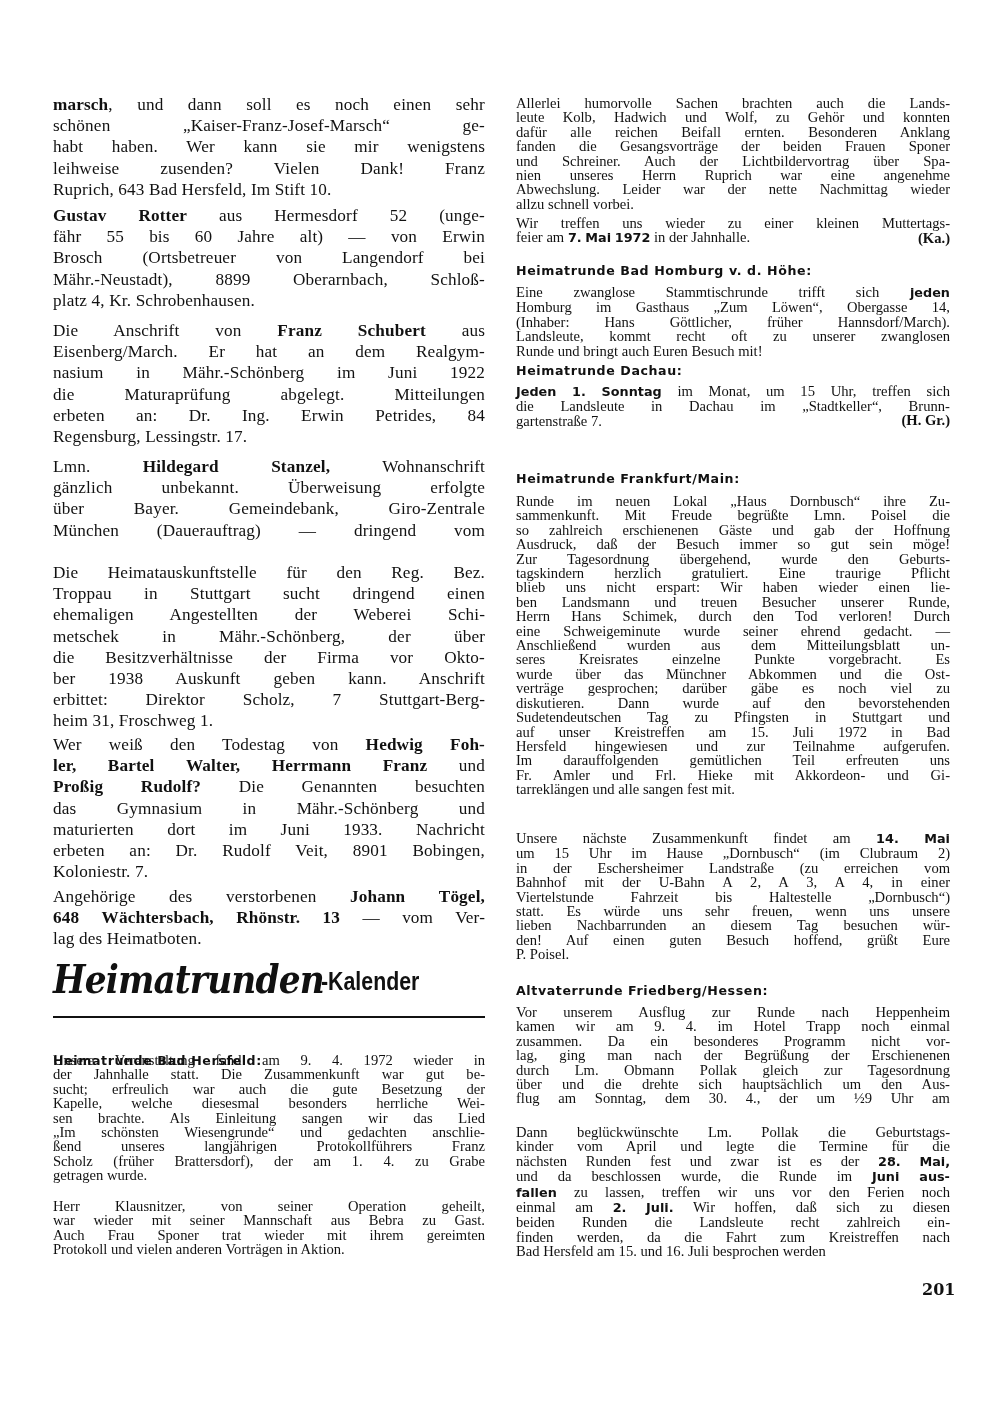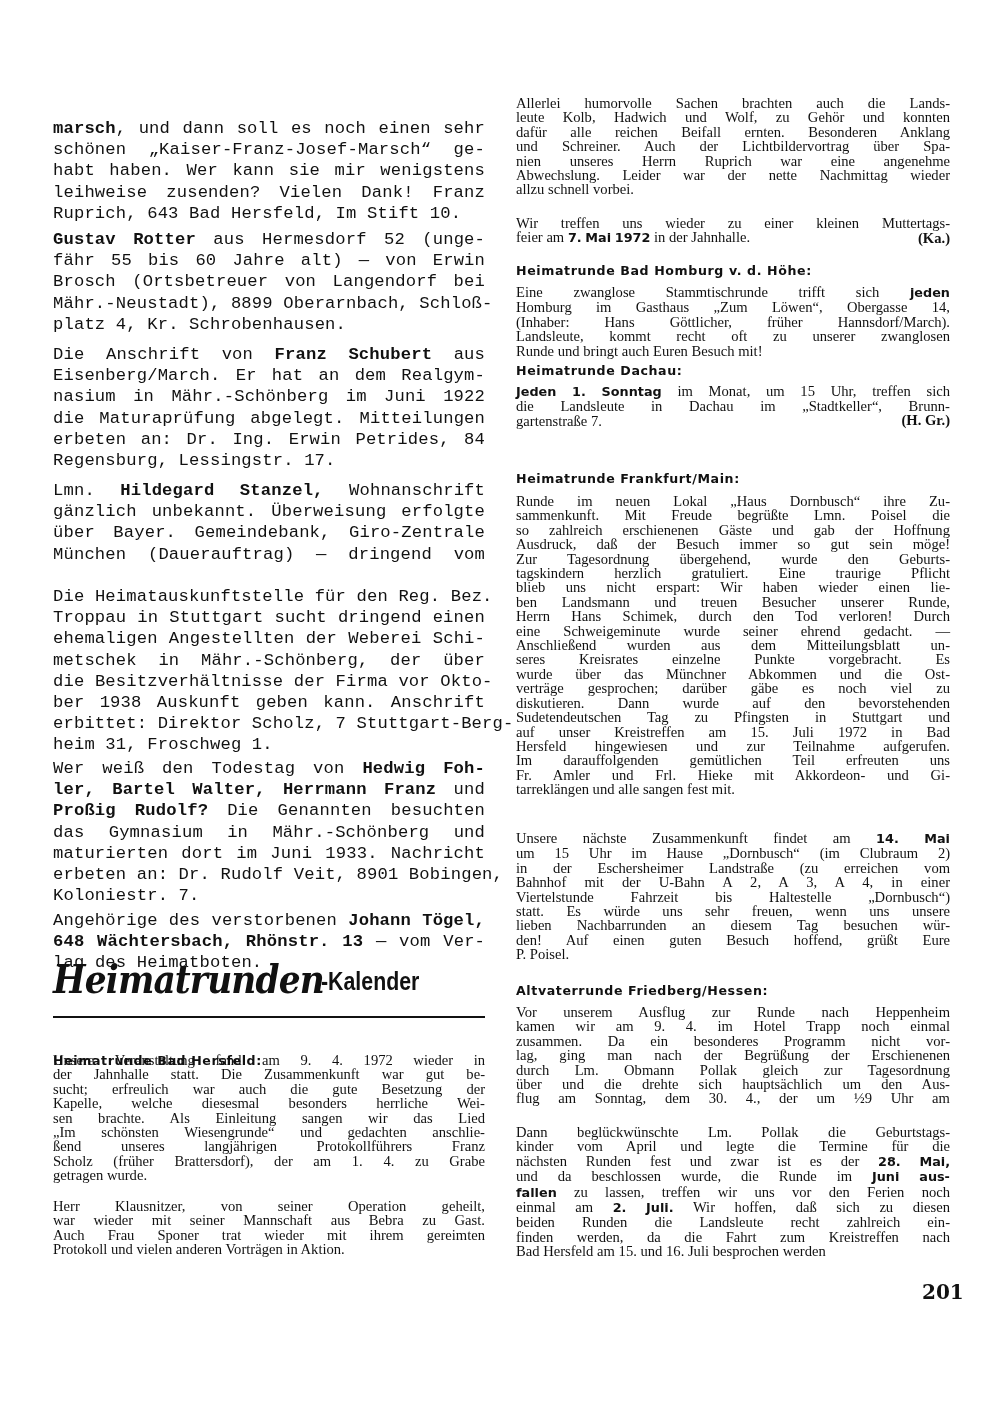--- a/index.html
+++ b/index.html
@@ -1,36 +1,36 @@
 <!DOCTYPE html>
 <html><head>
 <meta charset="utf-8">
 <style>
   html, body { margin: 0; padding: 0; background: #ffffff; }
   body { width: 1000px; height: 1413px; position: relative; overflow: hidden; color: #111; }
   .col { position: absolute; top: 0; }
   .col-left { left: 53px; width: 432px; }
   .col-right { left: 516px; width: 434px; }
 
-  .serif-big { font-family: Liberation Mono, monospace; font-size: 17.2px; line-height: 21.2px; letter-spacing: 0.15px; margin-top: 24px; }
+  .serif-big { font-family: Liberation Serif, serif; font-size: 17.2px; line-height: 21.2px; letter-spacing: 0.15px; }
   .serif-small { font-family: "Liberation Serif", "DejaVu Serif", serif; font-size: 14.6px; line-height: 14.4px; }
   .line { display: block; text-align: justify; text-align-last: justify; white-space: nowrap; overflow: visible; }
   .line.last { text-align-last: left; }
   .line span { white-space: pre; }
 
   .para { position: absolute; left: 0; right: 0; }
   .b { font-weight: bold; }
   .heading-small { font-family: "DejaVu Sans", "Liberation Sans", sans-serif; font-weight: bold; font-size: 12.6px; line-height: 16px; letter-spacing: 0.6px; position: absolute; left: 0; }
   .bold-sans { font-family: "DejaVu Sans", "Liberation Sans", sans-serif; font-weight: bold; font-size: 12.8px; }
 
   .kalender-title { position: absolute; left: 0; top: 955px; width: 432px; height: 46px; white-space: nowrap; }
   .kalender-script { font-family: "DejaVu Serif", serif; font-style: italic; font-weight: bold; font-size: 40px; letter-spacing: -1px; transform: scaleX(0.86); transform-origin: left bottom; display: inline-block; }
   .kalender-rest { font-family: "Liberation Sans", sans-serif; font-weight: bold; font-size: 26px; transform: scaleX(0.82); transform-origin: left bottom; display: inline-block; position: absolute; left: 268px; bottom: 4px; }
   .rule { position: absolute; left: 0; top: 1016px; width: 432px; height: 2px; background: #111; }
-  .page-number { position: absolute; left: 922px; top: 1280px; font-family: "DejaVu Serif", serif; font-weight: bold; font-size: 20px; }
+  .page-number { position: absolute; left: 922px; top: 1280px; font-family: "DejaVu Serif", serif; font-weight: bold; font-size: 16px; }
 </style>
 </head>
 <body>
 
 <div class="col col-left">
   <div class="para serif-big" style="top:94px">
       <div class="line"><span class="b">marsch</span><span>,</span> <span>und</span> <span>dann</span> <span>soll</span> <span>es</span> <span>noch</span> <span>einen</span> <span>sehr</span></div>
       <div class="line"><span>schönen</span> <span>„Kaiser-Franz-Josef-Marsch“</span> <span>ge-</span></div>
       <div class="line"><span>habt</span> <span>haben.</span> <span>Wer</span> <span>kann</span> <span>sie</span> <span>mir</span> <span>wenigstens</span></div>
       <div class="line"><span>leihweise</span> <span>zusenden?</span> <span>Vielen</span> <span>Dank!</span> <span>Franz</span></div>
@@ -106,20 +106,21 @@
       <div class="line"><span>Auch</span> <span>Frau</span> <span>Sponer</span> <span>trat</span> <span>wieder</span> <span>mit</span> <span>ihrem</span> <span>gereimten</span></div>
       <div class="line last"><span>Protokoll</span> <span>und</span> <span>vielen</span> <span>anderen</span> <span>Vorträgen</span> <span>in</span> <span>Aktion.</span></div>
     </div>
 </div>
 
 <div class="col col-right">
   <div class="para serif-small" style="top:96px">
       <div class="line"><span>Allerlei</span> <span>humorvolle</span> <span>Sachen</span> <span>brachten</span> <span>auch</span> <span>die</span> <span>Lands-</span></div>
       <div class="line"><span>leute</span> <span>Kolb,</span> <span>Hadwich</span> <span>und</span> <span>Wolf,</span> <span>zu</span> <span>Gehör</span> <span>und</span> <span>konnten</span></div>
       <div class="line"><span>dafür</span> <span>alle</span> <span>reichen</span> <span>Beifall</span> <span>ernten.</span> <span>Besonderen</span> <span>Anklang</span></div>
+      <div class="line"><span>fanden</span> <span>die</span> <span>Gesangsvorträge</span> <span>der</span> <span>beiden</span> <span>Frauen</span> <span>Sponer</span></div>
       <div class="line"><span>und</span> <span>Schreiner.</span> <span>Auch</span> <span>der</span> <span>Lichtbildervortrag</span> <span>über</span> <span>Spa-</span></div>
       <div class="line"><span>nien</span> <span>unseres</span> <span>Herrn</span> <span>Ruprich</span> <span>war</span> <span>eine</span> <span>angenehme</span></div>
       <div class="line"><span>Abwechslung.</span> <span>Leider</span> <span>war</span> <span>der</span> <span>nette</span> <span>Nachmittag</span> <span>wieder</span></div>
       <div class="line last"><span>allzu</span> <span>schnell</span> <span>vorbei.</span></div>
     </div>
   <div class="para serif-small" style="top:216px">
       <div class="line"><span>Wir</span> <span>treffen</span> <span>uns</span> <span>wieder</span> <span>zu</span> <span>einer</span> <span>kleinen</span> <span>Muttertags-</span></div>
       <div class="line last"><span>feier</span> <span>am</span>  <span class="bold-sans">7.</span> <span class="bold-sans">Mai</span> <span class="bold-sans">1972</span> <span>in</span> <span>der</span> <span>Jahnhalle.</span></div>
     </div>
   <span class="serif-small b" style="position:absolute; right:0; top:231px">(Ka.)</span>

